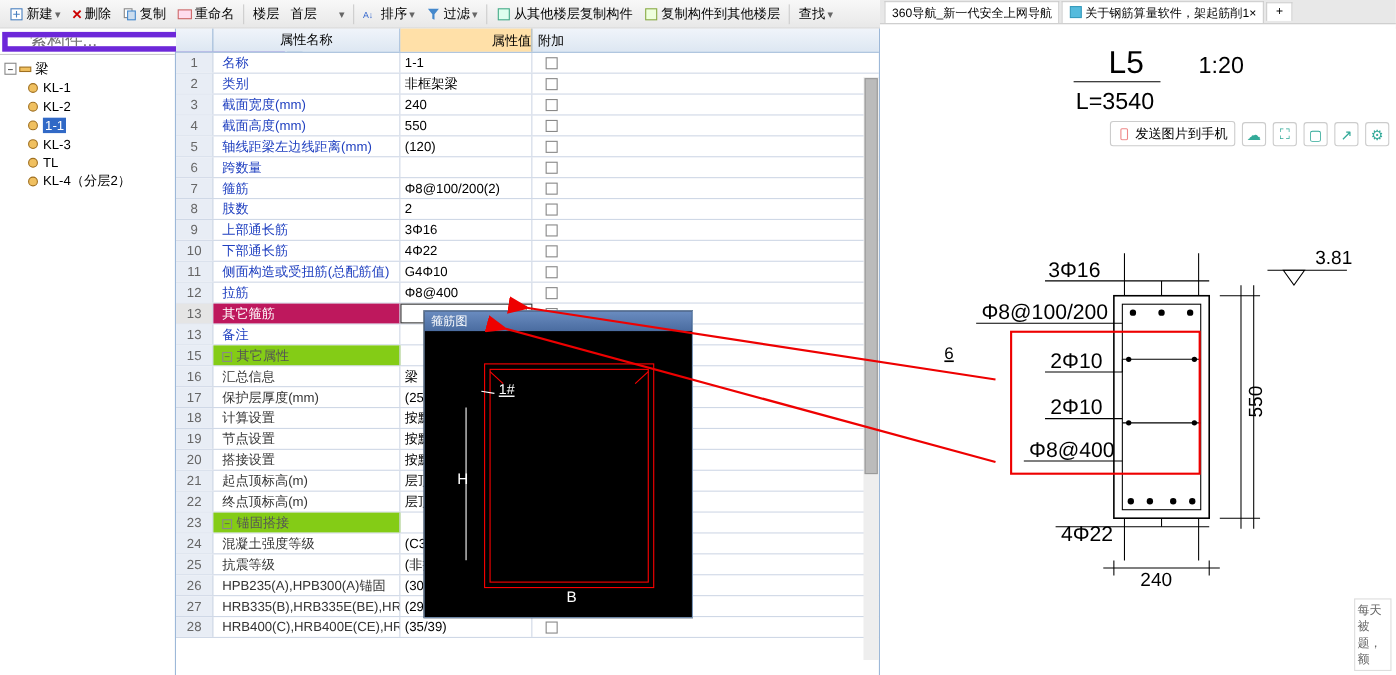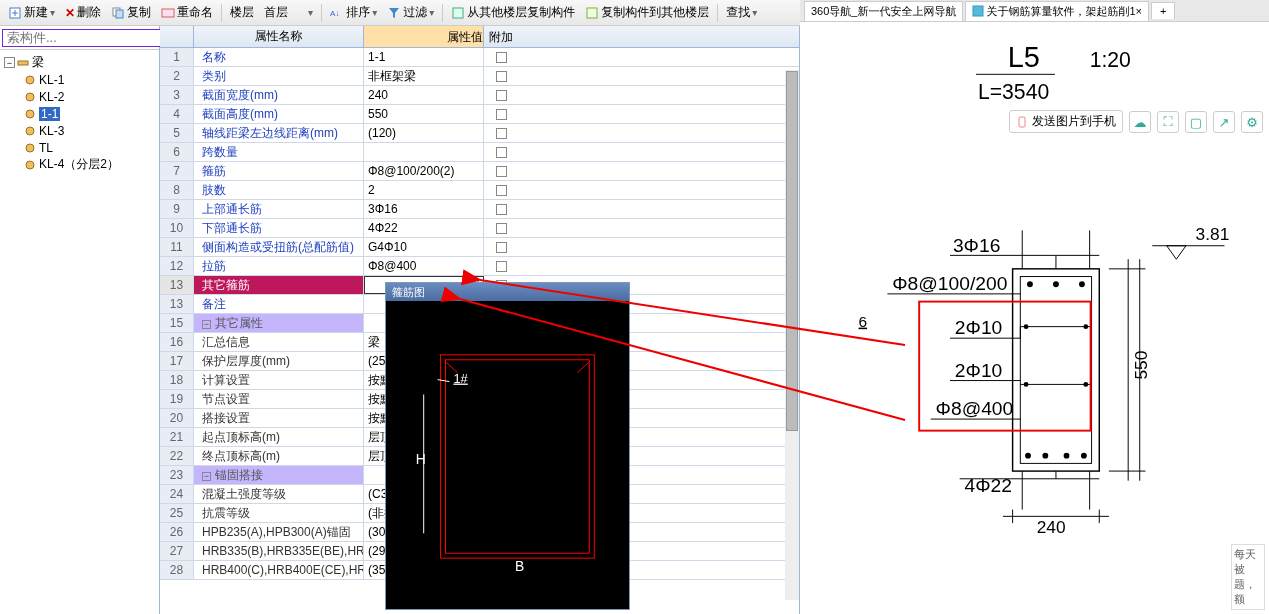--- a/index.html
+++ b/index.html
@@ -4,21 +4,21 @@
 <style>
 * { box-sizing: border-box; margin: 0; padding: 0; font-family: "Microsoft YaHei", SimSun, sans-serif; }
 body { width: 1269px; height: 614px; background: #fff; font-size: 12px; overflow: hidden; position: relative; }
 .toolbar { height: 26px; background: linear-gradient(#f8f8f8,#e8e8e8); border-bottom: 1px solid #ccc; display: flex; align-items: center; padding: 0 4px; gap: 2px; }
 .tb-item { display: flex; align-items: center; padding: 2px 4px; cursor: pointer; gap: 2px; white-space: nowrap; }
 .tb-icon { width: 14px; height: 14px; display: inline-block; }
 .tb-sep { width:1px; height:18px; background:#ccc; margin:0 2px; }
 .tb-dd { font-size:10px; color:#666; }
 .left-panel { position:absolute; left:0; top:26px; width:160px; bottom:0; border-right:1px solid #9db8d8; background:#fff; }
 .search-row { display:flex; align-items:center; padding:2px; border-bottom:1px solid #ccc; height:24px; }
-.search-row input { flex:1; border:1px solid #6d28d9; height:18px; padding:0 4px; font-size:13px; }
+.search-row input { flex:1; border:5px solid #6d28d9; height:18px; padding:0 20px; font-size:16px; }
 .search-row .sbtn { width:18px; height:18px; background:#e8f0f8; border:1px solid #9db8d8; margin-left:2px; cursor:pointer; display:flex; align-items:center; justify-content:center; }
 .tree { padding:4px 2px; }
 .tree-node { display:flex; align-items:center; padding:1px 2px; cursor:pointer; height:17px; }
 .tree-node.root { font-weight:normal; }
 .tree-exp { width:11px; height:11px; border:1px solid #888; display:inline-flex; align-items:center; justify-content:center; font-size:9px; margin-right:2px; background:#fff; }
 .tree-icon { width:12px; height:12px; margin-right:3px; }
 .tree-node.child { padding-left:22px; }
 .tree-node.selected span.lbl { background:#3169c6; color:#fff; padding:0 2px; }
 .center { position:absolute; left:160px; top:26px; width:640px; bottom:0; border-right:1px solid #9db8d8; display:flex; flex-direction:column; }
 .center-tab { background:#e4ecf7; height:22px; display:flex; align-items:center; padding:0 8px; border-bottom:1px solid #9db8d8; color:#333; }
@@ -26,30 +26,30 @@
 .ph-num { width:34px; border-right:1px solid #9db8d8; }
 .ph-name { flex:0 0 170px; border-right:1px solid #9db8d8; text-align:center; line-height:22px;font-family:Liberation Mono, monospace; }
 .ph-val { flex:0 0 120px; border-right:1px solid #9db8d8; text-align:right; line-height:22px; background:#ffe0a8; }
 .ph-add { flex:0 0 34px; text-align:center; line-height:22px; }
 .prop-body { flex:1; overflow-y:auto; position:relative; }
 .prow { display:flex; height:19px; border-bottom:1px solid #cfd8e6; align-items:center; }
 .prow .rn { width:34px; text-align:center; background:#e8edf5; border-right:1px solid #cfd8e6; color:#666; height:100%; line-height:19px; }
 .prow .pn { flex:0 0 170px; padding-left:8px; border-right:1px solid #cfd8e6; color:#2040c0; height:100%; line-height:19px; white-space:nowrap; overflow:hidden; }
 .prow .pv { flex:0 0 120px; padding-left:4px; border-right:1px solid #cfd8e6; height:100%; line-height:19px; white-space:nowrap; overflow:hidden; }
 .prow .pa { flex:0 0 34px; text-align:center; height:100%; display:flex; align-items:center; justify-content:center; }
-.prow.group .pn { background:#c4b5fd; color:#555; }
+.prow.group .pn { background:#84cc16; color:#555; }
 .prow.group .rn { background:#e8edf5; }
 .prow.selected .rn { background:#e5e5e5; }
 .prow.selected .pn { background:#be185d; color:#fff; }
 .prow .exp { display:inline-block; width:9px; height:9px; border:1px solid #888; text-align:center; line-height:7px; font-size:9px; margin-right:4px; }
 .chk { width:11px; height:11px; border:1px solid #888; display:inline-block; background:#fff; }
 .val-btn { width:14px; height:14px; border:1px solid #888; background:#eee; font-size:9px; display:inline-flex; align-items:center; justify-content:center; margin-left:auto; margin-right:2px; }
 .prow.editing .pv { background:#fff; border:1px solid #333; padding:0 2px; display:flex; align-items:center; }
 .prow.editing .pv input { border:none; outline:none; width:80px; height:15px; font-size:12px; }
-.sub-panel { position:absolute; left:385px; top:282px; width:245px; height:328px; background:#000; border:1px solid #7a96b8; }
+.sub-panel { position:absolute; left:385px; top:282px; width:245px; height:280px; background:#000; border:1px solid #7a96b8; }
 .sub-title { background:linear-gradient(#6a8cc0,#4a6ca0); color:#fff; height:18px; line-height:18px; padding:0 6px; font-size:11px; }
 .sub-canvas { position:relative; width:100%; height:calc(100% - 18px); }
 .sub-canvas svg { width:100%; height:100%; }
 .right-panel { position:absolute; left:800px; top:0; right:0; bottom:0; background:#fff; }
 .right-tabs { height:22px; background:#e8e8e8; display:flex; align-items:center; border-bottom:1px solid #ccc; font-size:11px; gap:2px; padding:0 4px; overflow:hidden; }
 .right-tab { background:#fff; padding:2px 6px; border:1px solid #ccc; border-bottom:none; cursor:pointer; display:flex; align-items:center; gap:2px; white-space:nowrap; }
 .right-tools { position:absolute; right:6px; top:110px; display:flex; gap:6px; align-items:flex-end; background:#fff; }
 .rt-btn { width:22px; height:22px; border:1px solid #ccc; border-radius:3px; display:flex; align-items:center; justify-content:center; cursor:pointer; font-size:13px; }
 .rt-send { border:1px solid #ccc; border-radius:3px; padding:2px 6px; display:flex; align-items:center; gap:4px; cursor:pointer; }
 .drawing { position:absolute; left:20px; top:26px; right:6px; bottom:6px; font-family: "Times New Roman", serif; }

